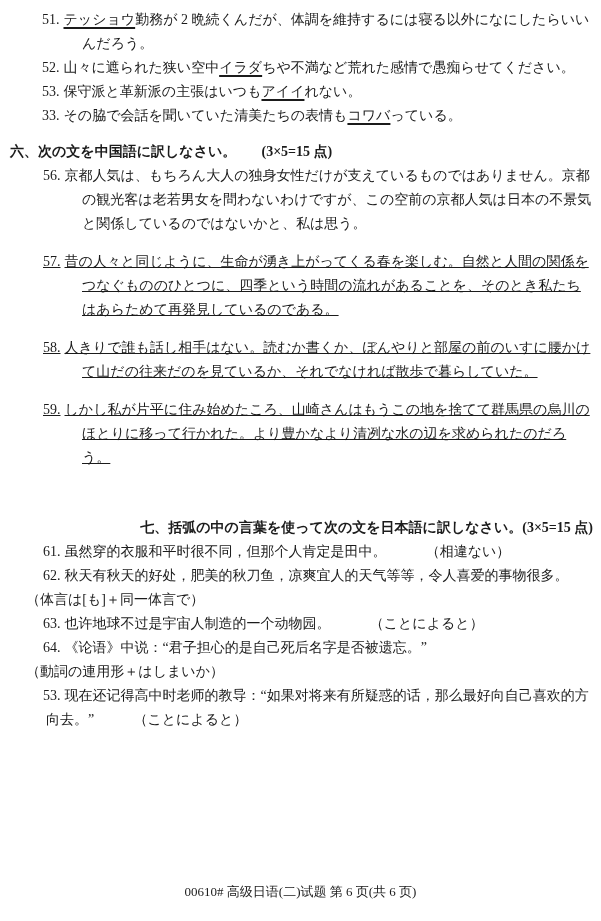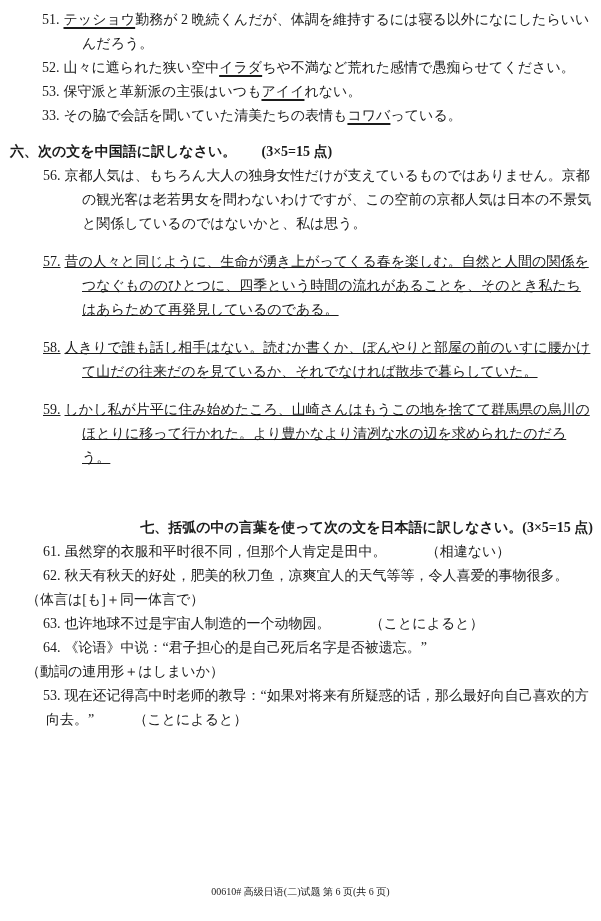--- a/index.html
+++ b/index.html
@@ -29,21 +29,21 @@
   .pts-gap{margin-left:1.8em;}
   .q6-item{padding-left:72px;text-indent:-39px;}
   .q6-item + .q6-item{margin-top:14px;text-decoration:underline;}
   .q7-item{padding-left:36px;text-indent:-3px;}
   .hint-inline{margin-left:2.8em;margin-top:33px;}
   .hint-line{margin-left:16px;font-family:Liberation Serif, serif;}
   .footer{
     position:absolute;
     top:880px;left:0;right:0;
     text-align:center;
-    font-size:10px;
+    font-size:13px;
   }
 </style>
 </head>
 <body>
 
 <div class="page">
 
   <div id="s5-list">
       <div class="q5-item"><span class="q-num">51.</span><span class="u">テッショウ</span><span>勤務が 2 晩続くんだが、体調を維持するには寝る以外になにしたらいいんだろう。</span></div>
       <div class="q5-item"><span class="q-num">52.</span><span>山々に遮られた狭い空中</span><span class="u">イラダ</span><span>ちや不満など荒れた感情で愚痴らせてください。</span></div>

